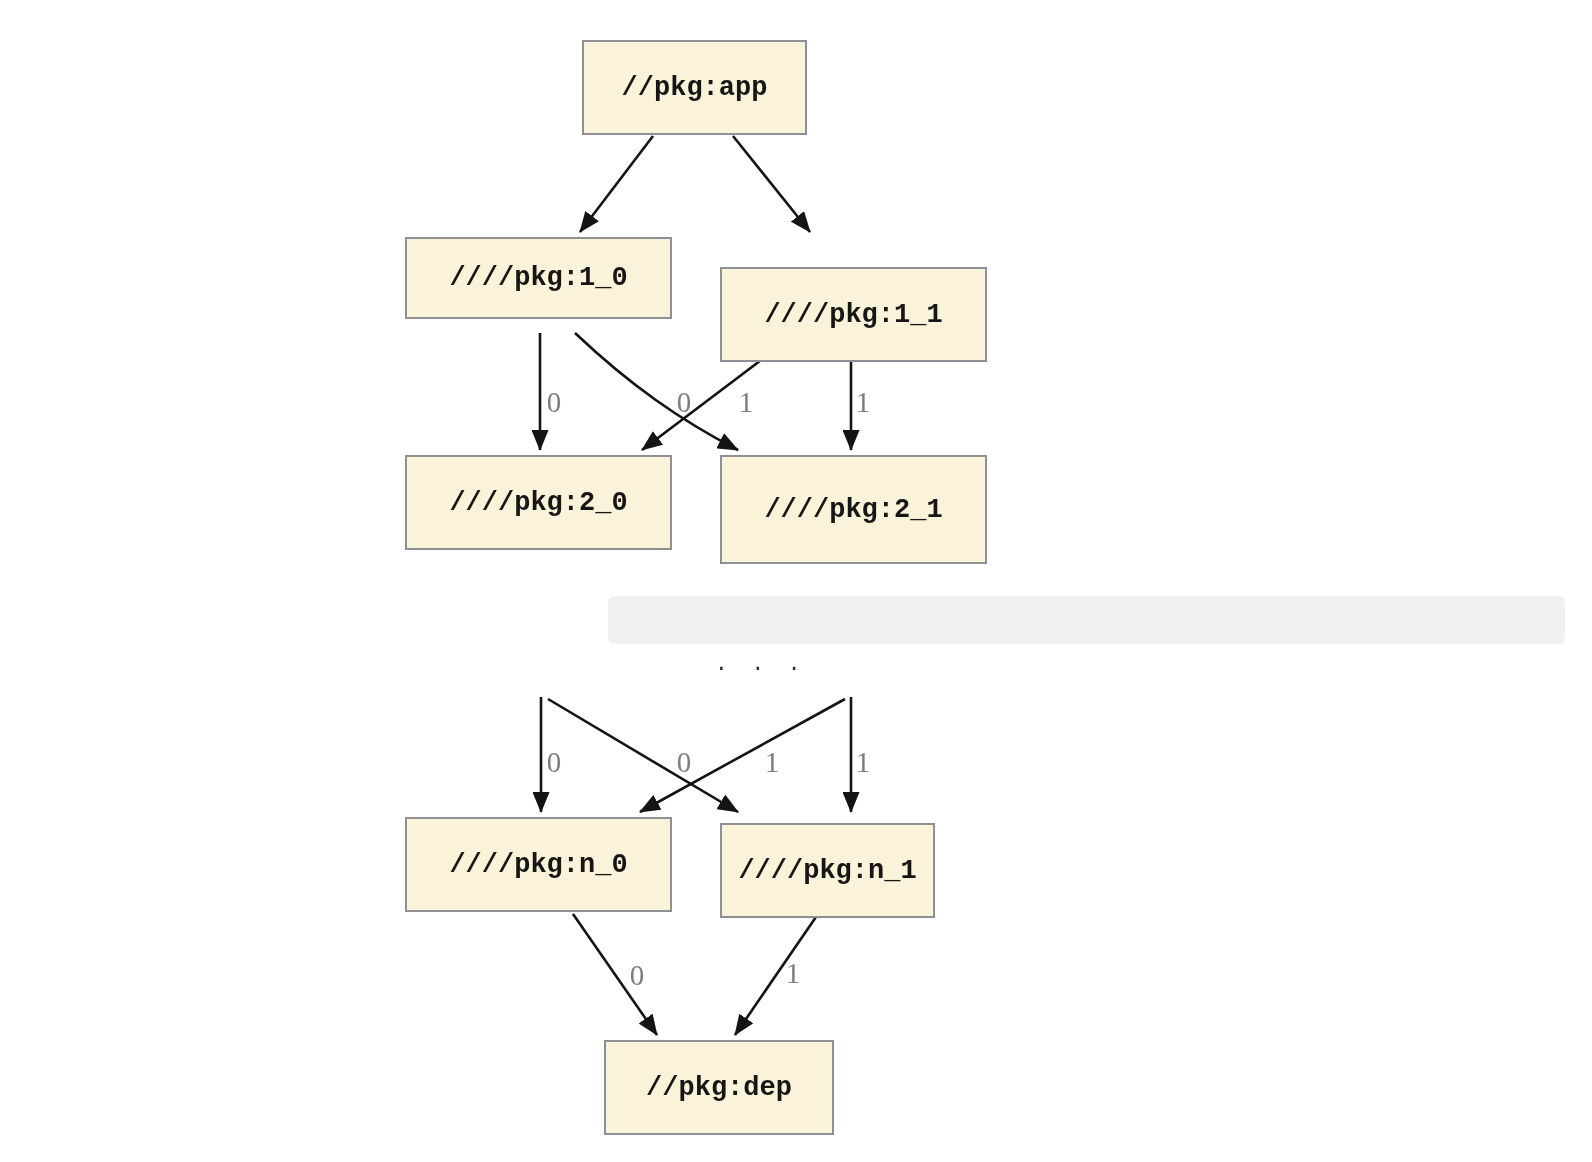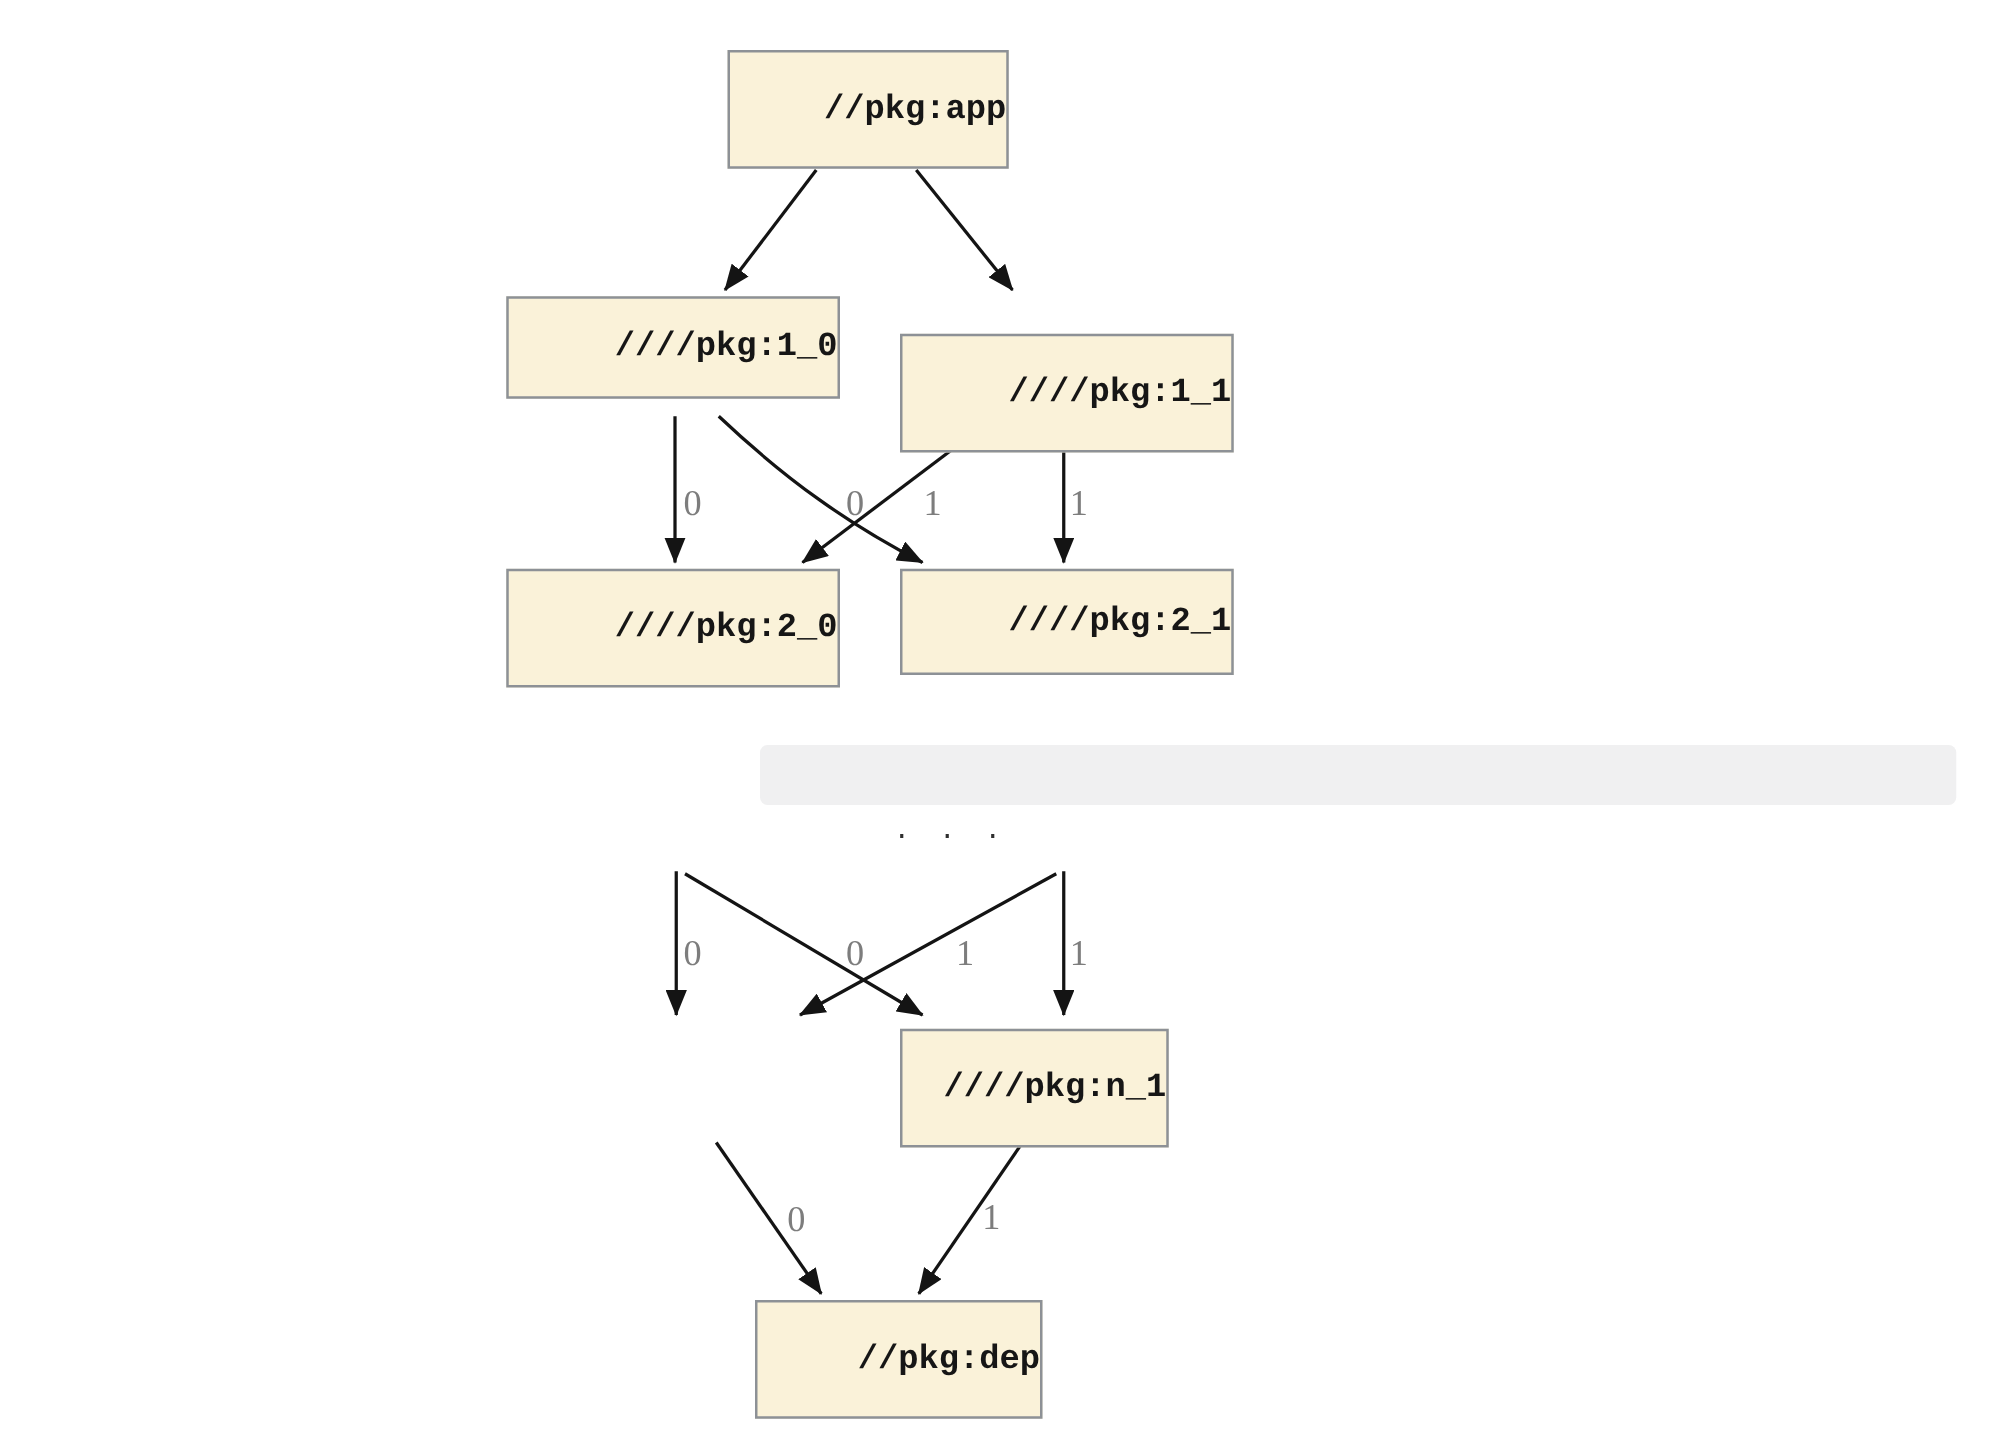--- a/index.html
+++ b/index.html
@@ -28,32 +28,32 @@
     font-size: 29px;
     fill: #7d7d7d;
     text-anchor: middle;
   }
   .node {
     position: absolute;
     background: #faf2d9;
     border: 2px solid #8d9196;
     display: flex;
     align-items: center;
-    justify-content: flex-end;
+    justify-content: center;
     font-family: "Liberation Mono", "DejaVu Sans Mono", monospace;
     font-weight: bold;
     font-size: 27px;
     color: #161616;
     white-space: nowrap;
   }
   .node-app  { left: 582px;  top: 40px;   width: 225px; height: 95px; }
   .node-1-0  { left: 405px;  top: 237px;  width: 267px; height: 82px; }
   .node-1-1  { left: 720px;  top: 237px;  width: 267px; height: 95px; margin-top: 30px; }
   .node-2-0  { left: 405px;  top: 455px;  width: 267px; height: 95px; }
-  .node-2-1  { left: 720px;  top: 455px;  width: 267px; height: 85px; }
+  .node-2-1  { left: 720px;  top: 455px;  width: 267px; height: 109px; }
   .node-n-0  { left: 405px;  top: 817px;  width: 267px; height: 95px; }
   .node-n-1  { left: 720px;  top: 823px;  width: 215px; height: 95px; }
   .node-dep  { left: 604px;  top: 1040px; width: 230px; height: 95px; }
   .ellipsis-band {
     position: absolute;
     left: 608px;
     top: 596px;
     width: 957px;
     height: 48px;
     background: #f0f0f1;
@@ -122,20 +122,23 @@
     <span>////pkg:2_0</span>
   </div>
   <div class="node node-2-1">
     <span>////pkg:2_1</span>
   </div>
 
   <div class="ellipsis-band">
     <span>. . .</span>
   </div>
 
+  <div class="node node-n-0">
+    <span>////pkg:n_0</span>
+  </div>
   <div class="node node-n-1">
     <span>////pkg:n_1</span>
   </div>
   <div class="node node-dep">
     <span>//pkg:dep</span>
   </div>
 
 </div>
 
 </body></html>

